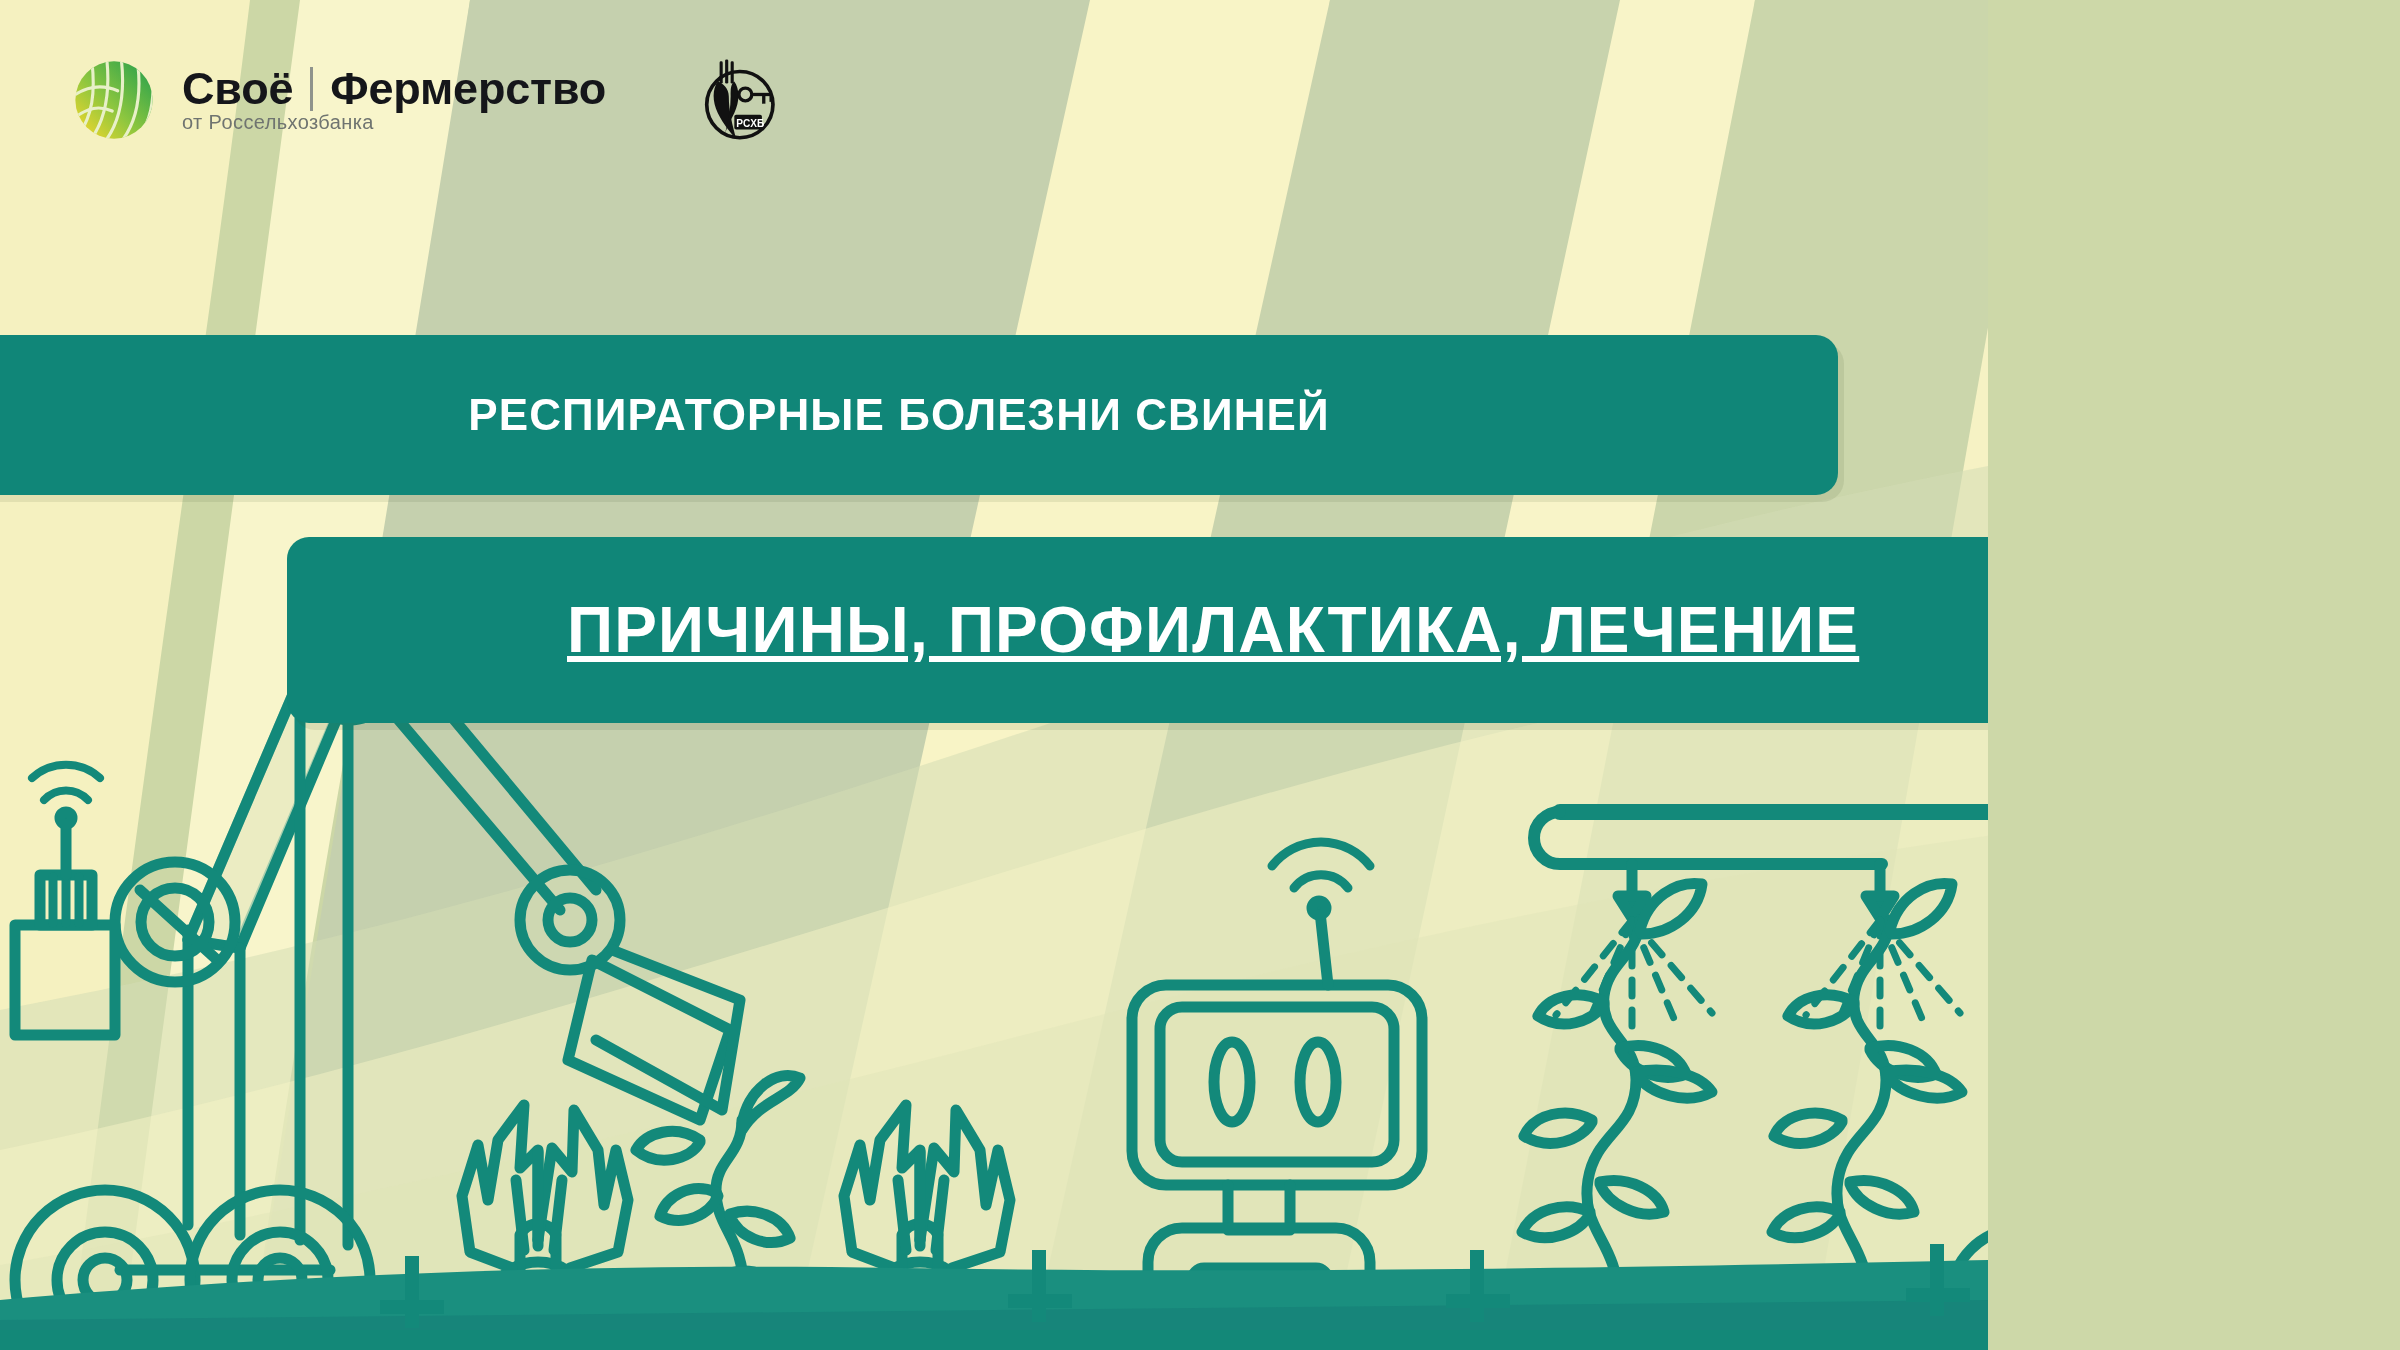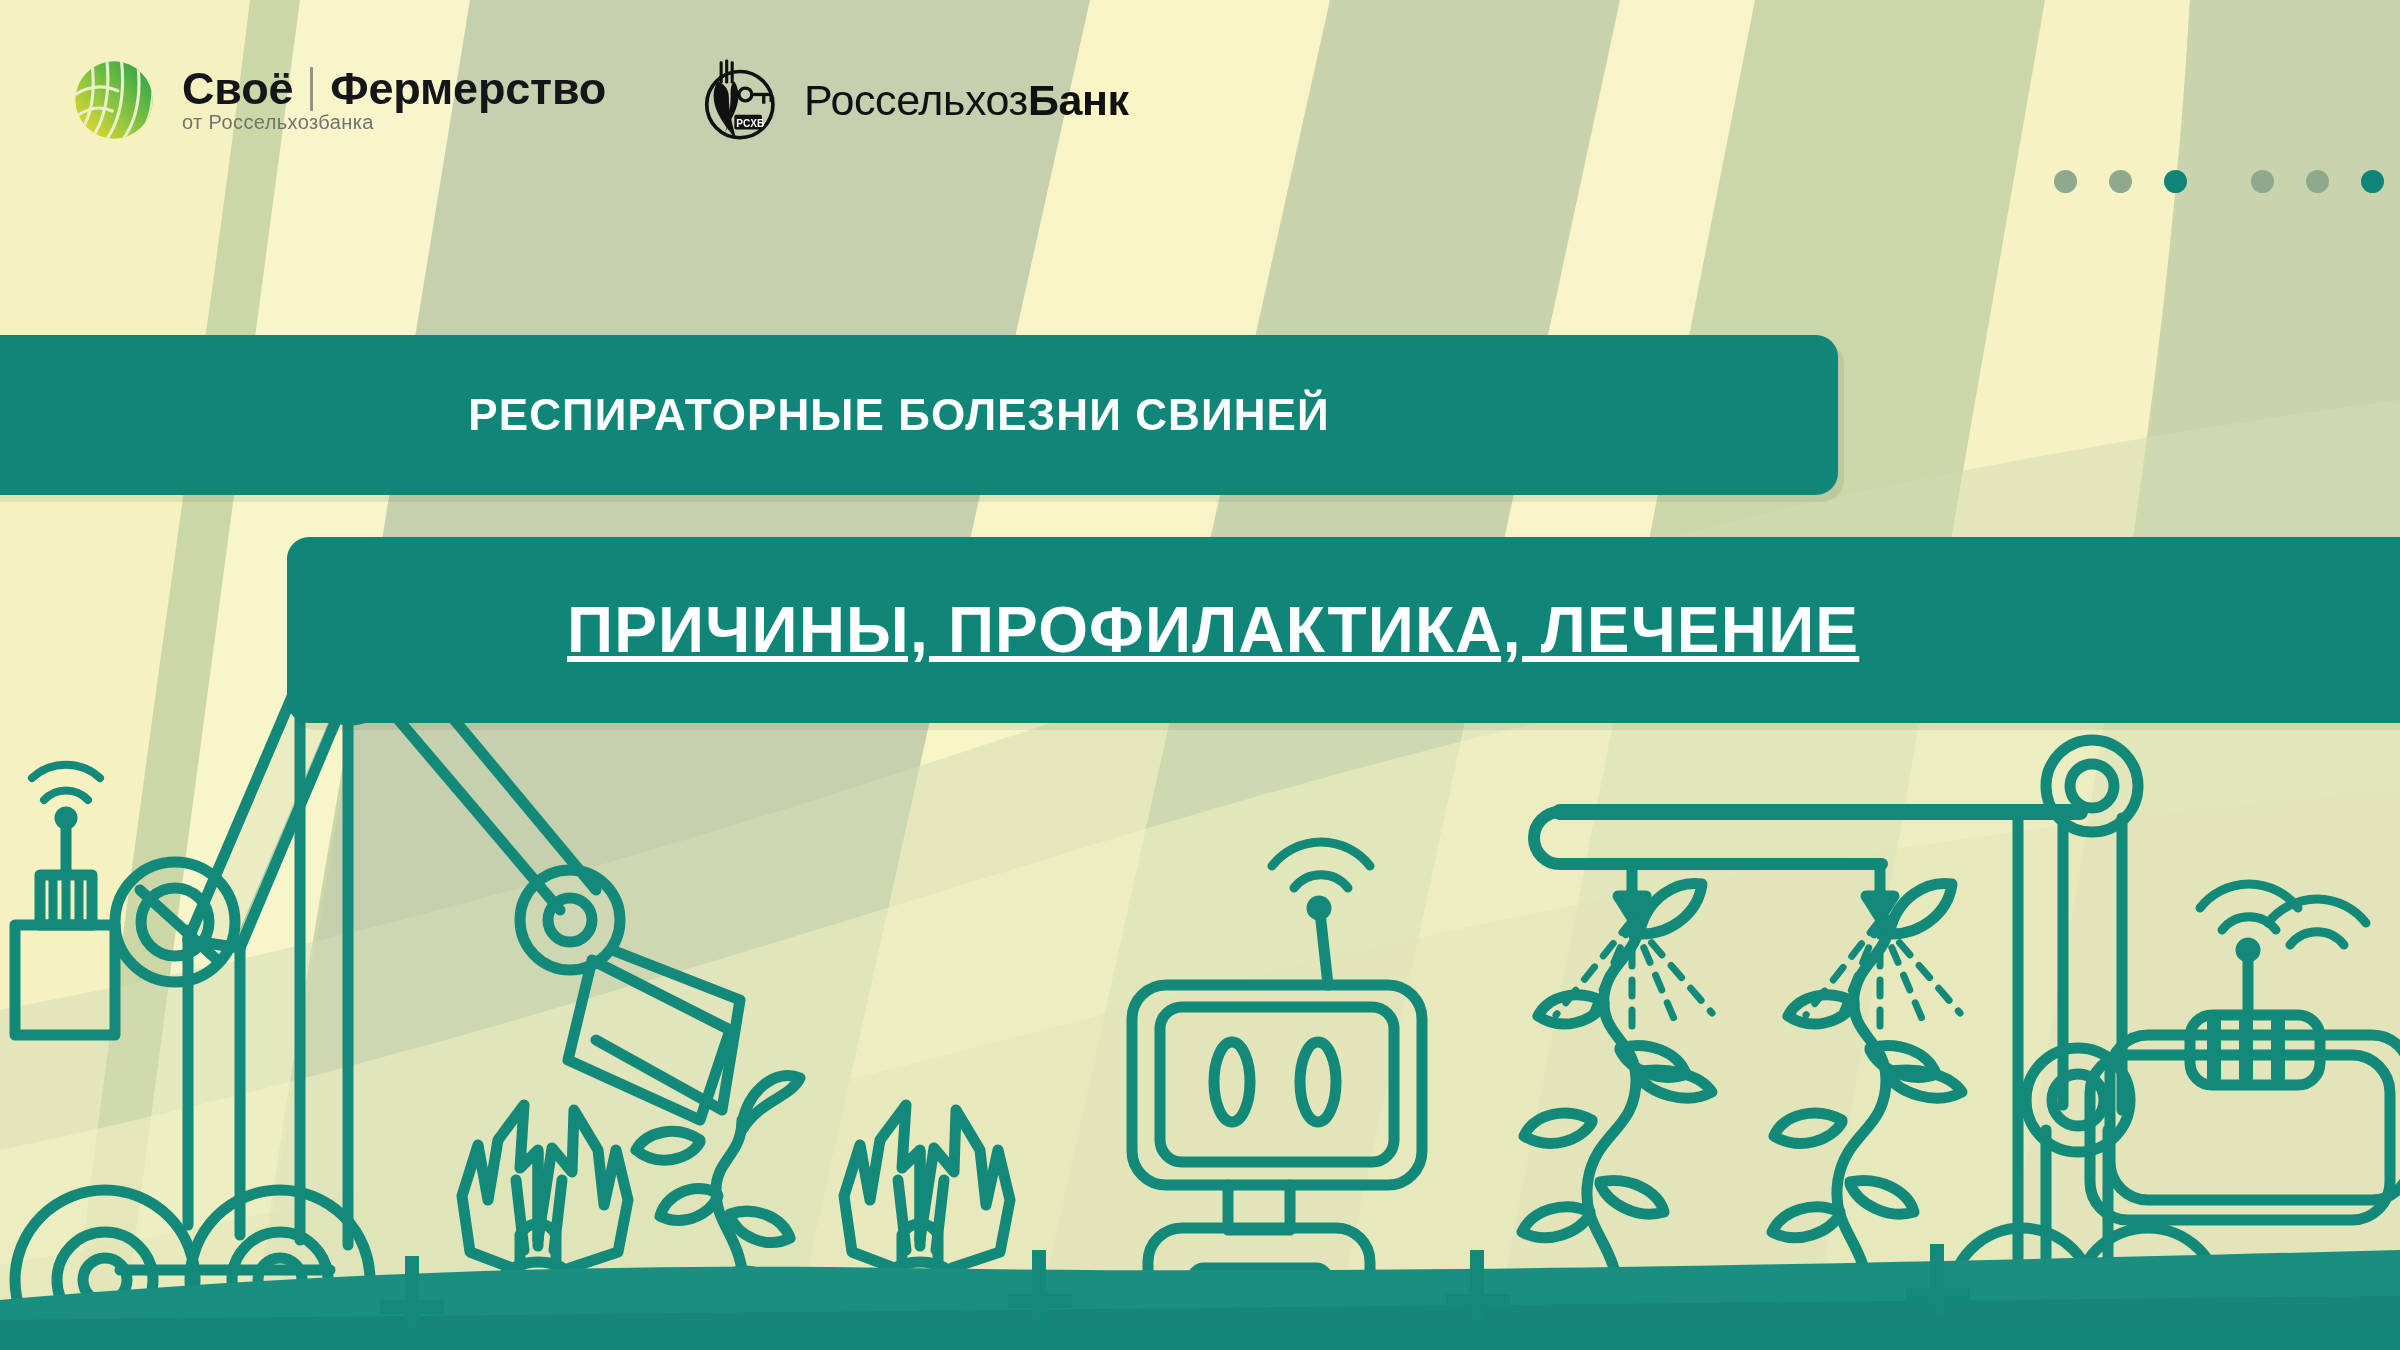--- a/index.html
+++ b/index.html
@@ -1,21 +1,21 @@
 <!DOCTYPE html>
 <html><head>
 <meta charset="utf-8">
 <style>
   * { margin:0; padding:0; box-sizing:border-box; }
   html,body { width:2400px; height:1350px; overflow:hidden; background:#cdd8a8; }
   body { font-family:"Liberation Sans", sans-serif; }
 
   #stage {
     position:relative;
-    width:2400px; height:1350px;
+    width:1988px; height:1350px;
     overflow:hidden;
     background:#ccd7a6;
   }
 
   
   .bg-layer { position:absolute; inset:0; }
   .bg-svg   { position:absolute; inset:0; width:2400px; height:1350px; display:block; }
 
   
   .logo-bar {
@@ -400,23 +400,20 @@
           <path d="M 86 44 L 86 52"></path>
         </g>
 
         <g fill="#111111">
           <rect x="46" y="66" width="30" height="16" rx="2"></rect>
         </g>
         <g fill="#ffffff" font-family="'Liberation Sans', sans-serif" font-size="11" font-weight="bold">
           <text x="48" y="79">PCXБ</text>
         </g>
       </svg>
-      <div class="bank-name">
-        <span>Россельхоз</span><b>Банк</b>
-      </div>
     </div>
   </div>
 
   <div class="dots">
     <span class="dot" style="background:#8fa98e"></span>
     <span class="dot" style="background:#8fa98e"></span>
     <span class="dot gap" style="background:#0f8478"></span>
     <span class="dot" style="background:#8fa98e"></span>
     <span class="dot" style="background:#8fa98e"></span>
     <span class="dot" style="background:#0f8478"></span>

